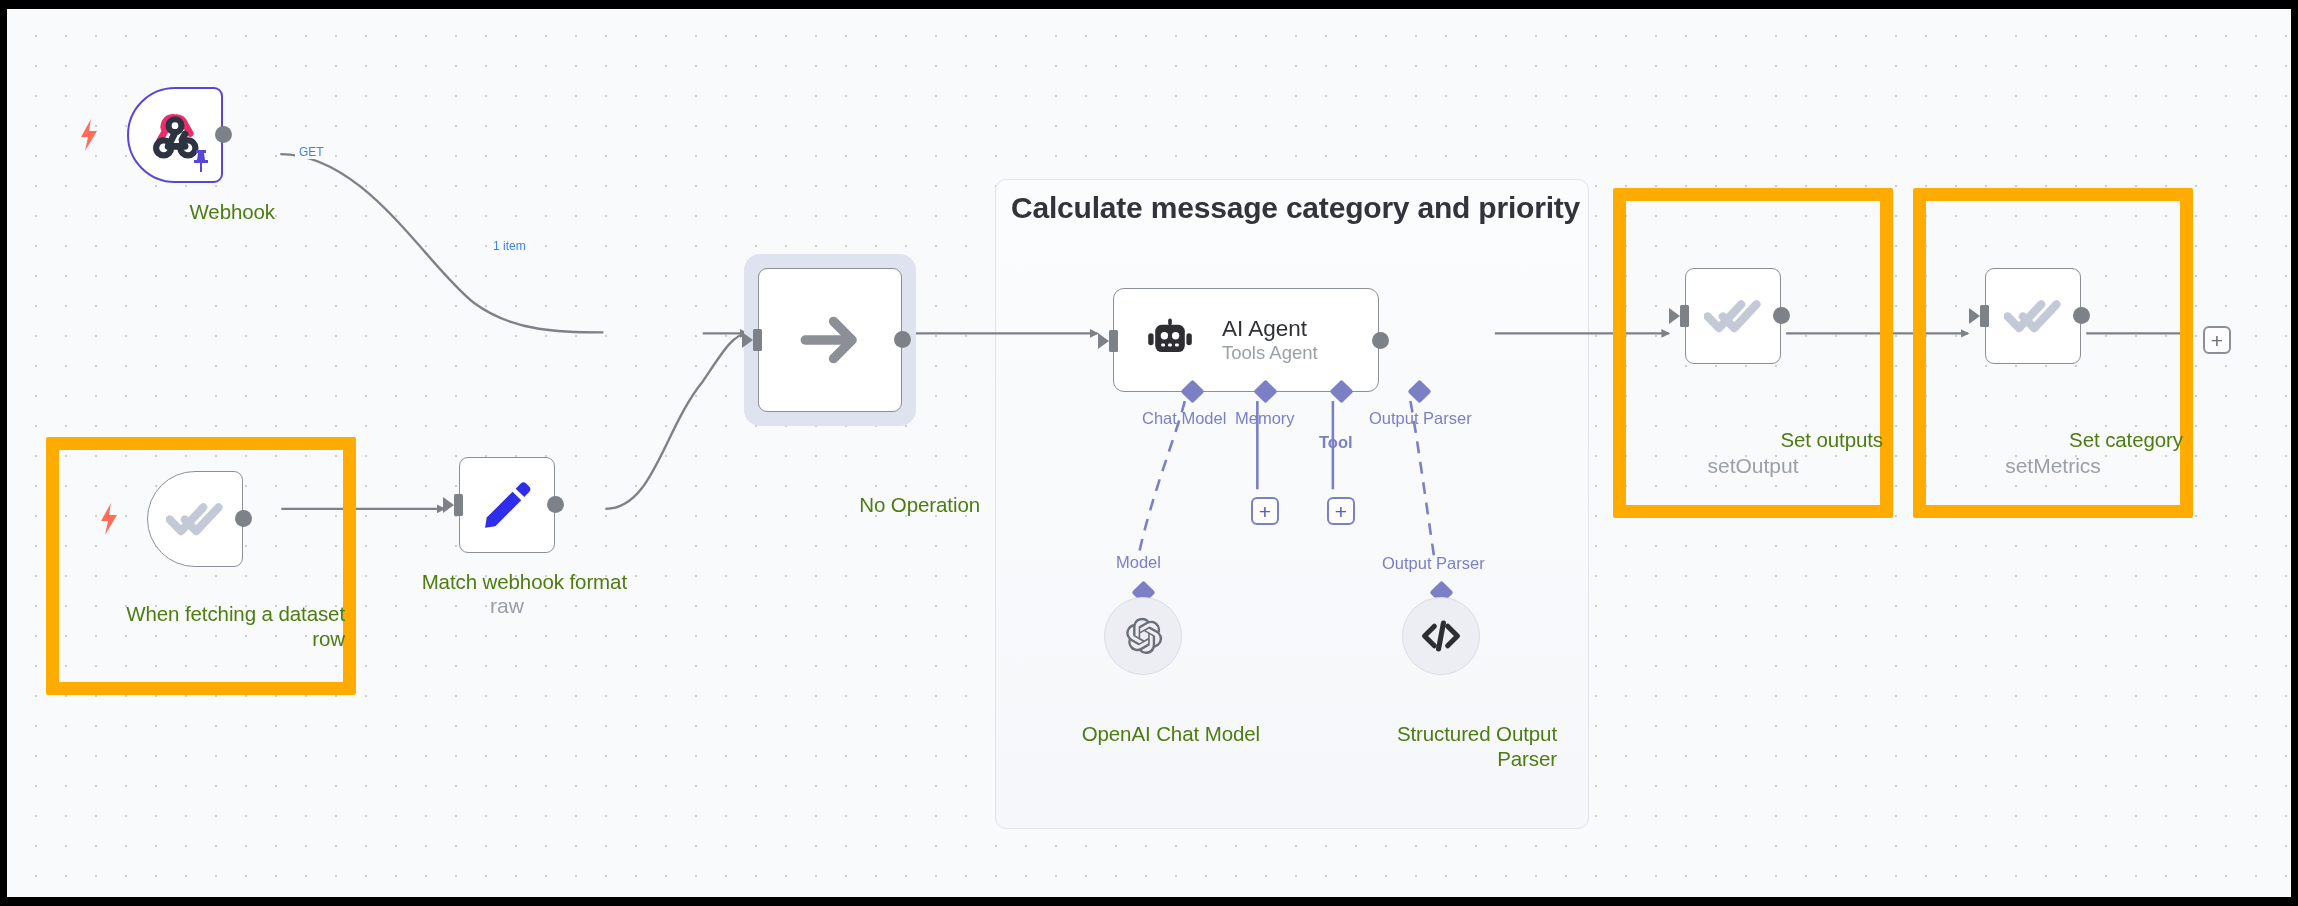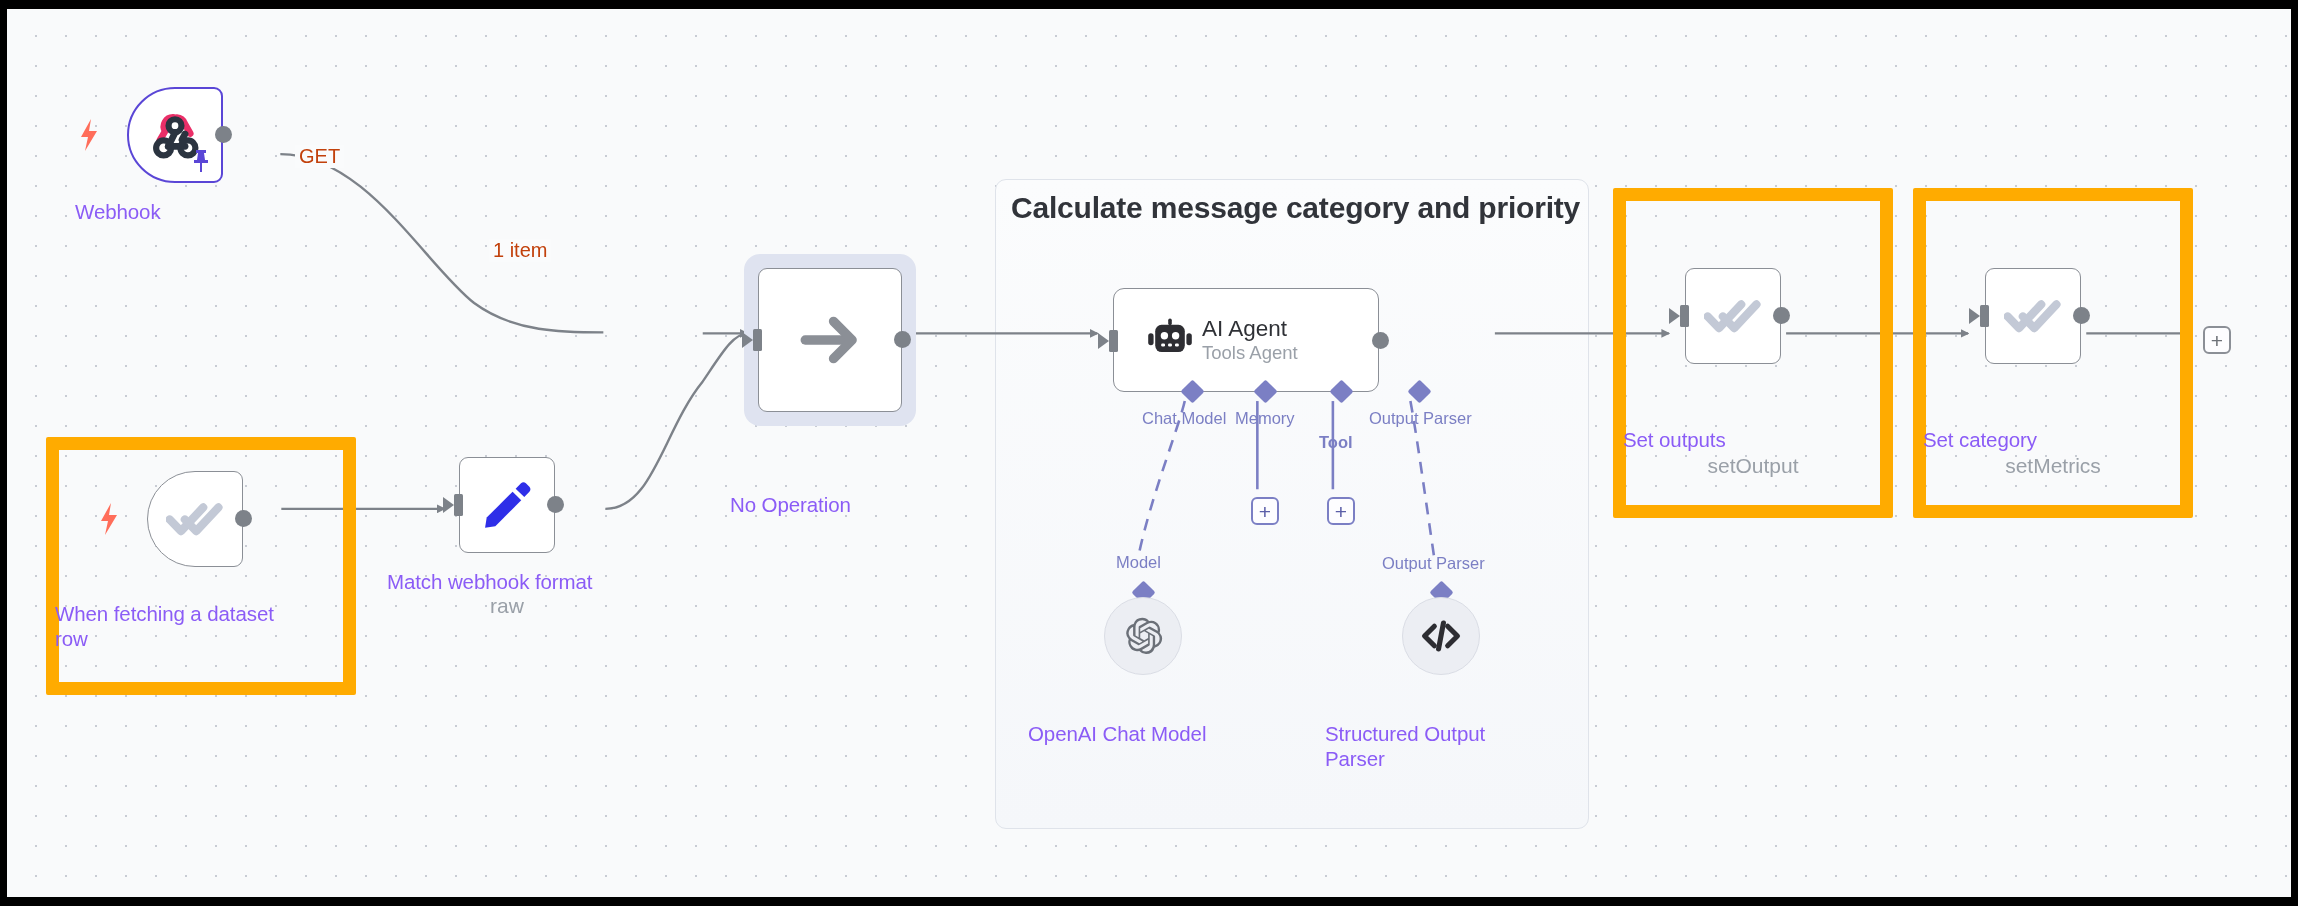--- a/index.html
+++ b/index.html
@@ -39,22 +39,22 @@
     box-sizing:border-box;
     display:flex;align-items:center;justify-content:center;
   }
   .nbox.trigger{
     border-top-left-radius:48px;
     border-bottom-left-radius:48px;
   }
   .nbox.accent{border-color:#5a46d6;border-width:2.1px;}
   .caption{
     position:absolute;
-    text-align:left;
-    color:#8b5cf6;
+    text-align:right;
+    color:#4d7c0f;
     font-size:20.5px;
     line-height:25px;
     white-space:pre-line;
     letter-spacing:-0.1px;
   }
   .subcaption{
     position:absolute;
     text-align:center;
     color:#9aa0a8;
     font-size:21px;
@@ -110,21 +110,21 @@
     font-size:30px;font-weight:bold;color:#31343a;
     letter-spacing:-0.2px;
   }
 
   
   .agentbox{
     position:absolute;
     width:266px;height:104px;
     background:#ffffff;border:1.7px solid #8b8f96;border-radius:11px;
     box-sizing:border-box;
-    display:flex;align-items:center;gap:8px;
+    display:flex;align-items:center;gap:28px;
     padding-left:32px;
   }
   .agent-title{font-size:22.5px;color:#2f3136;line-height:25px;}
   .agent-sub{font-size:18.5px;color:#9aa0a8;line-height:23px;}
 
   
   .circnode{
     position:absolute;width:78px;height:78px;border-radius:50%;
     background:#eceef3;border:1.4px solid #dadde5;
     box-sizing:border-box;display:flex;align-items:center;justify-content:center;
@@ -144,21 +144,21 @@
     position:absolute;width:28px;height:28px;
     border:2px solid #7b7fc4;border-radius:6px;background:#fdfdff;
     box-sizing:border-box;
     display:flex;align-items:center;justify-content:center;
     color:#5b5fa8;font-size:21px;line-height:1;
   }
   .plusbtn.grey{border-color:#8b8f96;color:#6e7278;}
 
   
   .edgelabel{
-    position:absolute;font-size:20px;color:#c2410c;
+    position:absolute;font-size:12px;color:#3b82f6;
     background:#fafbfc;padding:0 4px;white-space:nowrap;
   }
 </style>
 </head>
 <body>
 
 <div id="screen">
   <div id="canvas"></div>
 
   <div class="group" style="left:988px;top:170px;width:594px;height:650px;"></div>

